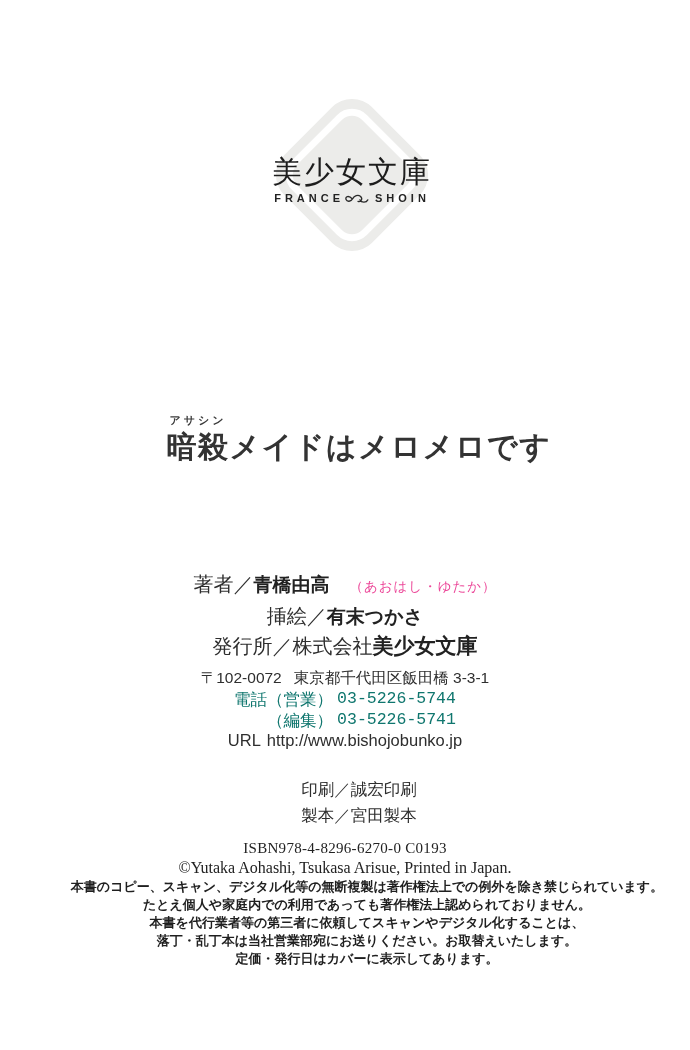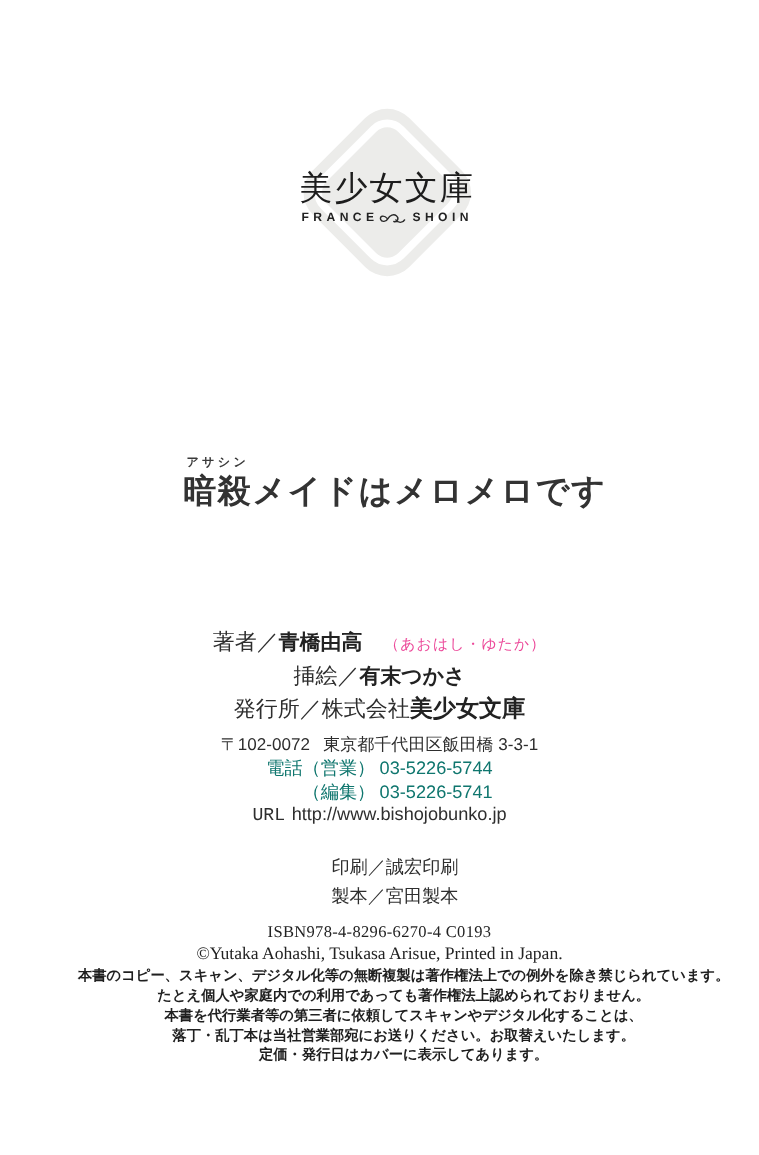--- a/index.html
+++ b/index.html
@@ -84,23 +84,23 @@
   }
   .address-line{font-size:15.5px;line-height:21px;color:#2e2e2e;white-space:nowrap;}
   .postal{margin-right:12px;}
   .phone-table{
     display:inline-grid;
     grid-template-columns:auto auto;
     margin-top:1px;
     font-size:16.5px;line-height:20.5px;color:#0f766e;
   }
   .ph-label{text-align:right;white-space:nowrap;}
-  .ph-num{text-align:center;white-space:nowrap;padding-left:4px;}
+  .ph-num{text-align:center;white-space:nowrap;padding-left:4px;font-family:Liberation Mono, monospace;}
   .url-line{font-size:16.5px;line-height:21px;color:#2e2e2e;margin-top:0px;white-space:nowrap;}
-  .url-label{margin-right:6px;font-family:Liberation Mono, monospace;}
+  .url-label{margin-right:6px;}
 
   
   .production{
     position:absolute;top:776px;left:0;right:0;text-align:center;padding-left:28px;
   }
   .production-inner{display:inline-block;text-align:left;}
   .prod-line{font-size:16.5px;line-height:26px;color:#2e2e2e;white-space:nowrap;}
 
   
   .isbn-block{
@@ -177,21 +177,21 @@
   </div>
 
   <div class="production">
     <div class="production-inner">
       <div class="prod-line">印刷／誠宏印刷</div>
       <div class="prod-line">製本／宮田製本</div>
     </div>
   </div>
 
   <div class="isbn-block">
-    <div class="isbn-line">ISBN978-4-8296-6270-4 C0193</div>
+    <div class="isbn-line">ISBN978-4-8296-6270-0 C0193</div>
     <div class="copyright-line">©Yutaka Aohashi, Tsukasa Arisue,  Printed in Japan.</div>
   </div>
 
   <div class="legal">
     <div class="legal-line">本書のコピー、スキャン、デジタル化等の無断複製は著作権法上での例外を除き禁じられています。</div>
     <div class="legal-line">たとえ個人や家庭内での利用であっても著作権法上認められておりません。</div>
     <div class="legal-line">本書を代行業者等の第三者に依頼してスキャンやデジタル化することは、</div>
     <div class="legal-line">落丁・乱丁本は当社営業部宛にお送りください。お取替えいたします。</div>
     <div class="legal-line">定価・発行日はカバーに表示してあります。</div>
   </div>

